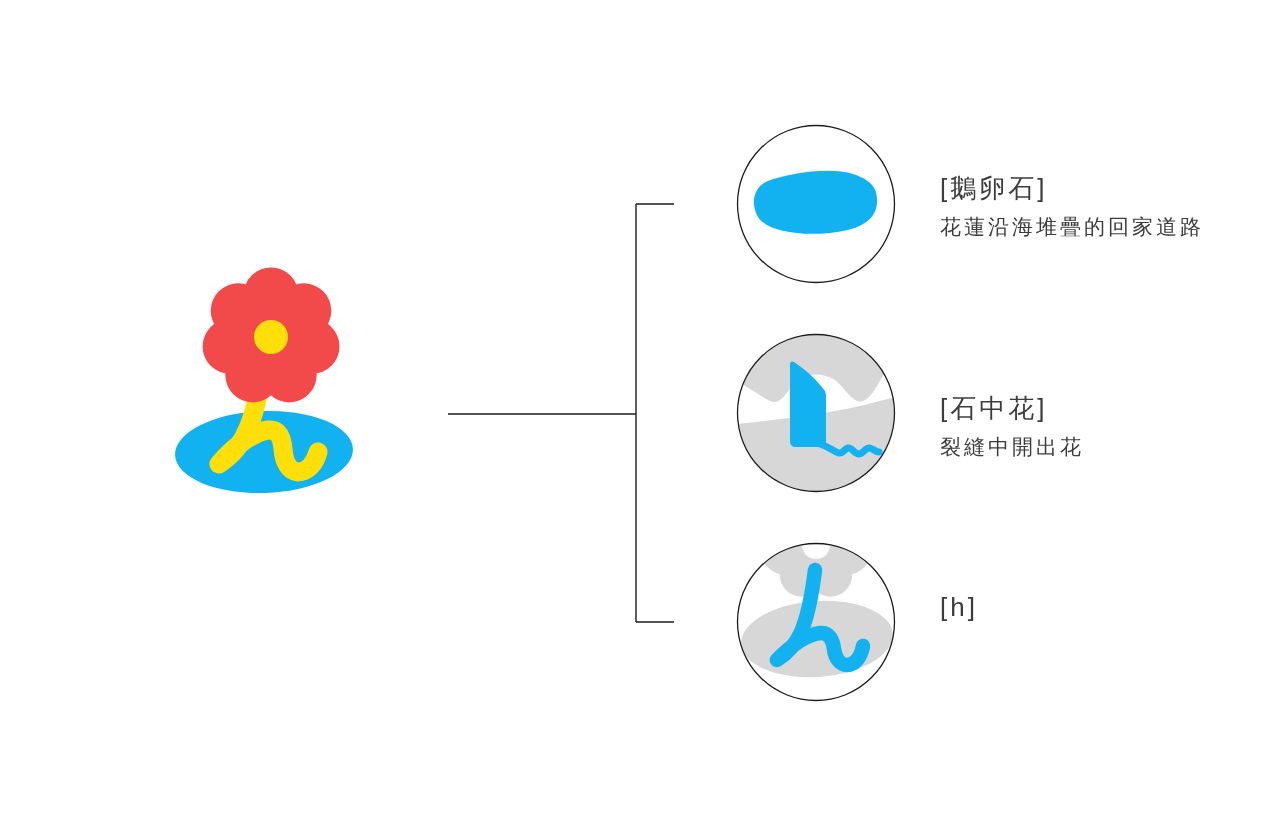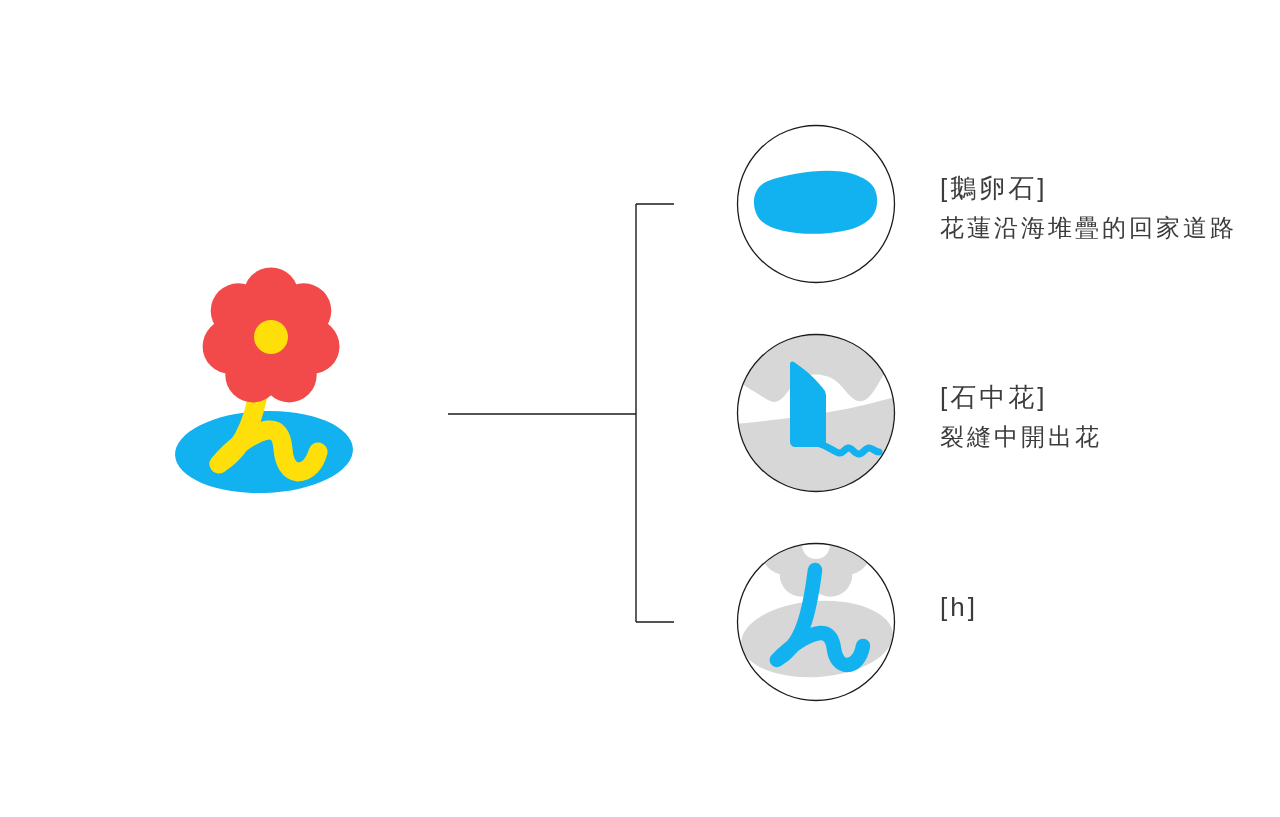--- a/index.html
+++ b/index.html
@@ -13,21 +13,21 @@
     background:var(--c-background,#ffffff);
     border-radius:26px;
   }
   .abs { position:absolute; }
   .label-block { position:absolute; left:940px; color:var(--c-text,#3c3c3c); }
   .label-title {
     font-size:26px; line-height:1.15; letter-spacing:3px;
     margin-bottom:10px; white-space:nowrap;
   }
   .label-desc {
-    font-size:24px; line-height:1.2; letter-spacing:3px; white-space:nowrap;
+    font-size:21px; line-height:1.2; letter-spacing:3px; white-space:nowrap;
   }
 </style>
 </head>
 <body>
 
 <div class="canvas">
 
   <svg class="abs" style="left:172px; top:266px;" width="190" height="235" viewBox="0 0 190 235">
     <ellipse cx="92" cy="186" rx="89" ry="41" fill="var(--c-blue)" transform="rotate(-2 92 186)"></ellipse>
     <path d="M93 82 C90 112 85 140 77 160 C71 176 61 189 47 198
@@ -107,21 +107,21 @@
                C99 116 104 123 111 123 C119 123 125 115 127 104" fill="none" stroke="var(--c-blue)" stroke-width="14.5" stroke-linecap="round" stroke-linejoin="round"></path>
     </g>
     <circle cx="80" cy="80" r="78.5" fill="none" stroke="var(--c-line)" stroke-width="1.3"></circle>
   </svg>
 
   <div class="label-block" style="top:174px">
     <div class="label-title">[鵝卵石]</div>
     <div class="label-desc">花蓮沿海堆疊的回家道路</div>
   </div>
 
-  <div class="label-block" style="top:383px">
+  <div class="label-block" style="top:394px">
     <div class="label-title">[石中花]</div>
     <div class="label-desc">裂縫中開出花</div>
   </div>
 
   <div class="label-block" style="top:593px">
     <div class="label-title">[h]</div>
   </div>
 
 </div>
 

